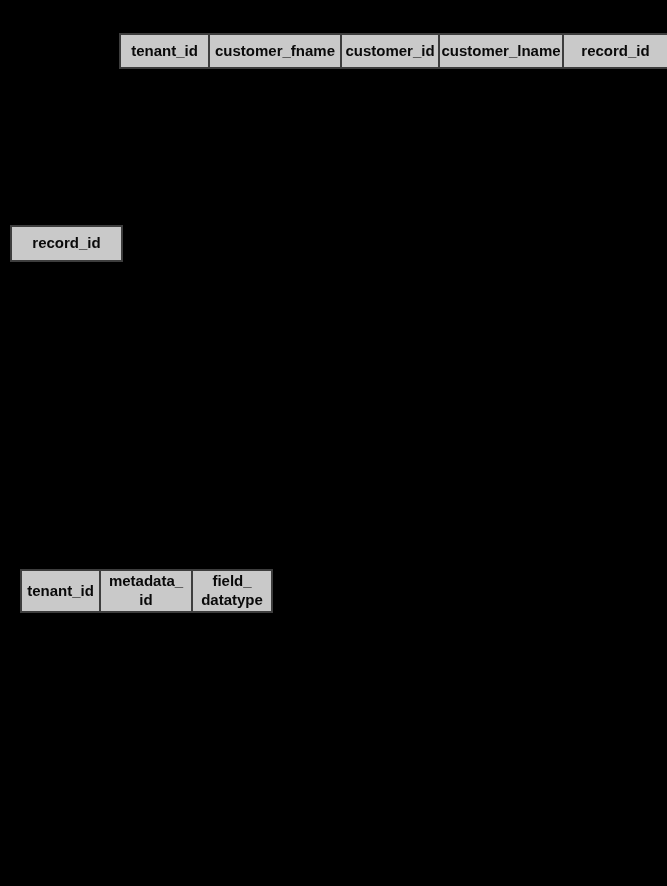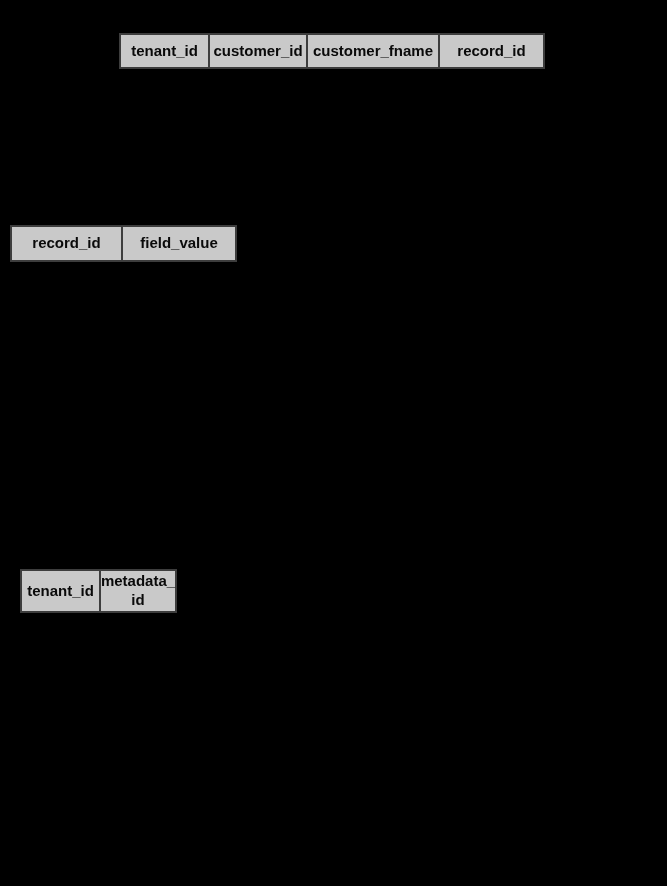--- a/index.html
+++ b/index.html
@@ -48,29 +48,31 @@
   
   #metadata-header { top: 569px; left: 20px; height: 44px; }
 </style>
 </head>
 <body>
 
 <div class="canvas">
 
   <div class="schema-row" id="customer-header">
     <div class="schema-cell" style="width:91px">tenant_id</div>
+    <div class="schema-cell" style="width:132px">customer_fname</div>
     <div class="schema-cell" style="width:98px">customer_id</div>
-    <div class="schema-cell" style="width:132px">customer_fname</div>
+    <div class="schema-cell" style="width:124px">customer_lname</div>
     <div class="schema-cell" style="width:105px">record_id</div>
   </div>
 
   <div class="schema-row" id="record-header">
     <div class="schema-cell" style="width:113px">record_id</div>
-    <div class="schema-cell" style="width:114px">field_value</div>
   </div>
 
   <div class="schema-row" id="metadata-header">
     <div class="schema-cell" style="width:81px">tenant_id</div>
-    <div class="schema-cell" style="width:76px">metadata_
+    <div class="schema-cell" style="width:92px">metadata_
 id</div>
+    <div class="schema-cell" style="width:80px">field_
+datatype</div>
   </div>
 
 </div>
 
 </body></html>

